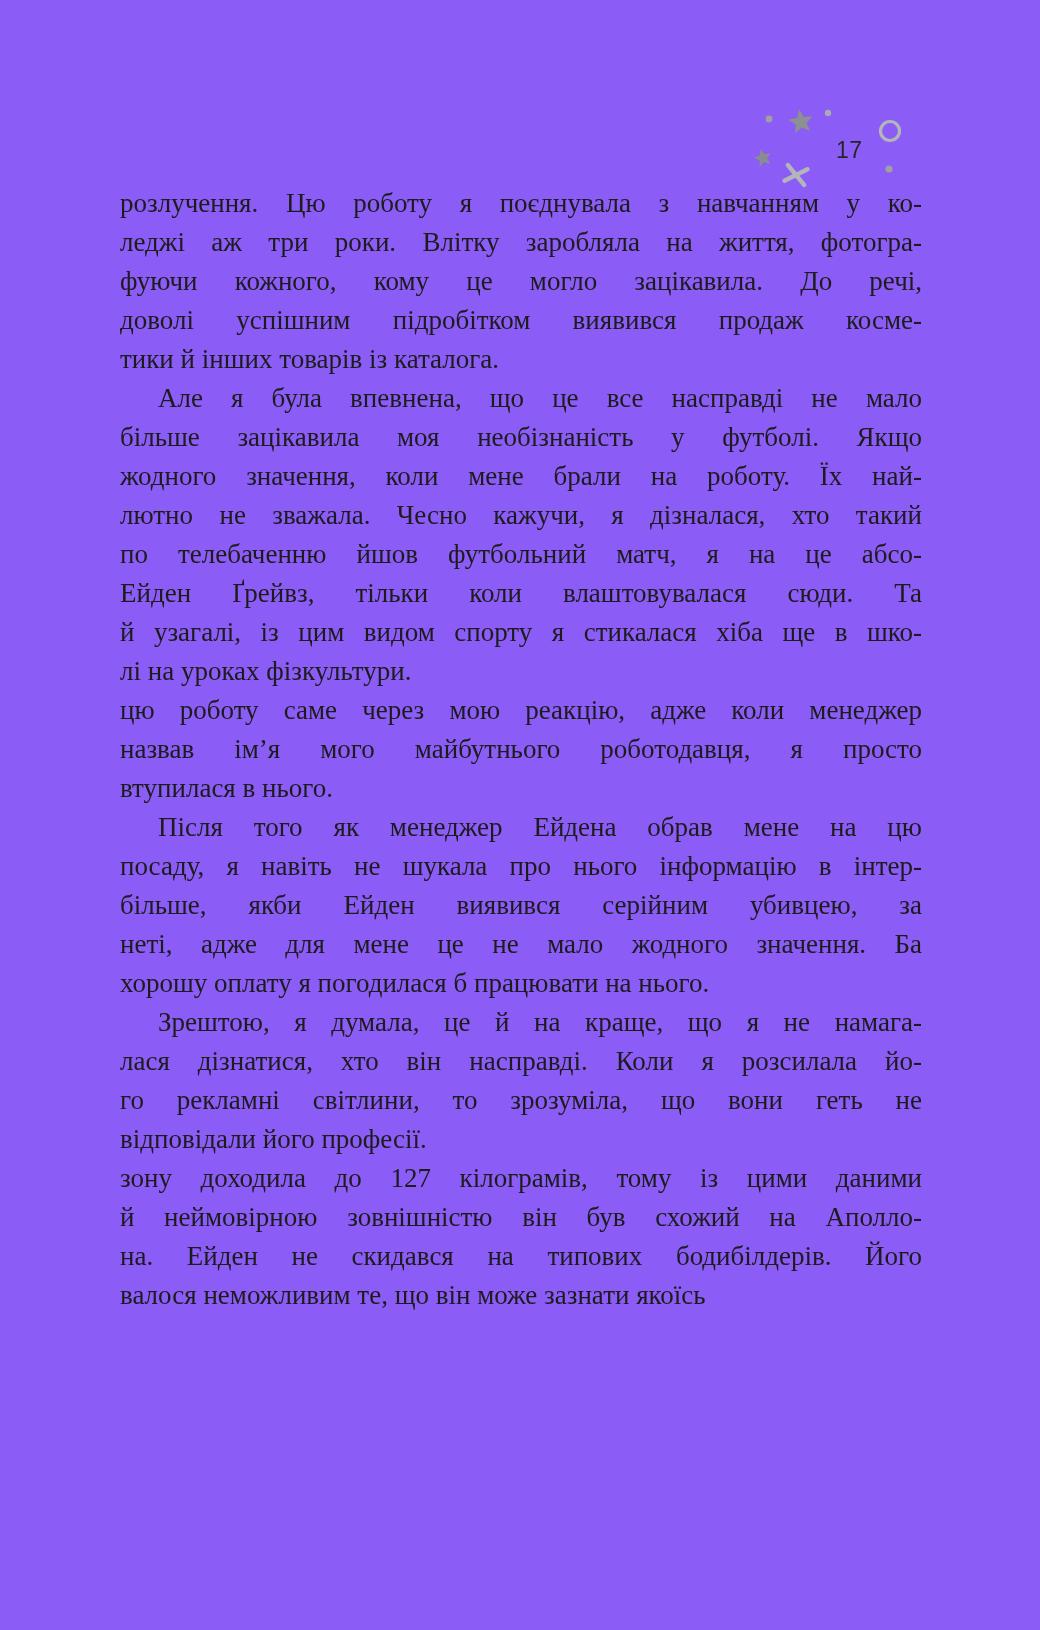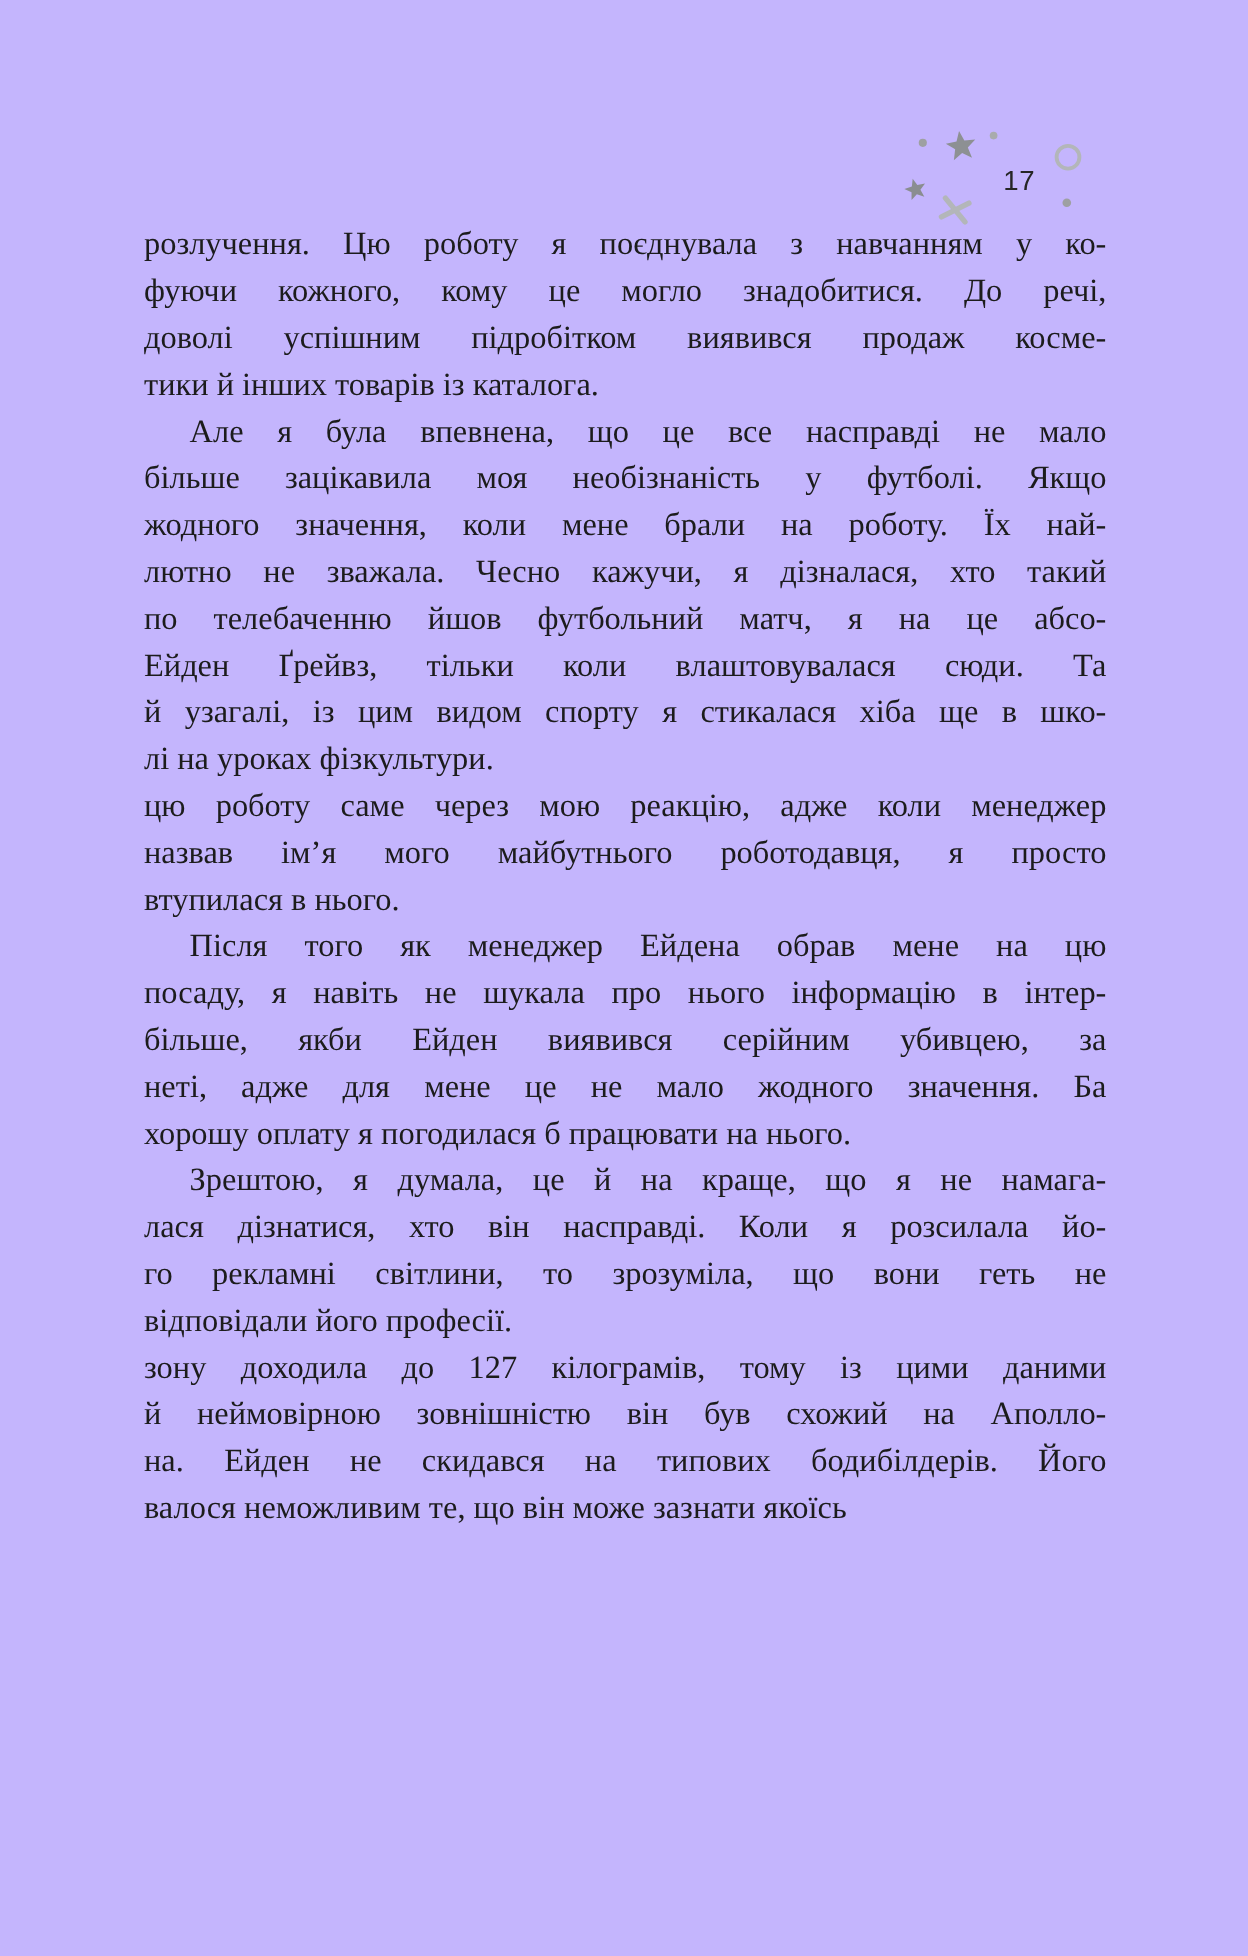--- a/index.html
+++ b/index.html
@@ -5,21 +5,21 @@
   html, body { margin: 0; padding: 0; }
   body {
     width: 1040px; height: 1630px;
     background: #ffffff;
     font-family: "Liberation Serif", serif;
     overflow: hidden;
   }
   .page {
     position: relative;
     width: 1040px; height: 1630px;
-    background: #c4b5fd;
+    background: #8b5cf6;
   }
   
   .decor-svg {
     position: absolute;
     left: 740px; top: 95px;
     width: 180px; height: 100px;
   }
   .page-number {
     position: absolute;
     left: 836px; top: 138px;
@@ -64,21 +64,22 @@
     </g>
     <circle cx="150" cy="36" r="9.5" fill="none" stroke-width="3.2" stroke="#b3b6b9"></circle>
     <circle cx="149" cy="74" r="3.6" fill="#9ea0a2"></circle>
   </svg>
 
   <div class="page-number">17</div>
 
   <main class="text-block">
       <div class="paragraph">
         <div class="line">розлучення. Цю роботу я поєднувала з навчанням у ко-</div>
-        <div class="line">фуючи кожного, кому це могло знадобитися. До речі,</div>
+        <div class="line">леджі аж три роки. Влітку заробляла на життя, фотогра-</div>
+        <div class="line">фуючи кожного, кому це могло зацікавила. До речі,</div>
         <div class="line">доволі успішним підробітком виявився продаж косме-</div>
         <div class="line para-end">тики й інших товарів із каталога.</div>
       </div>
       <div class="paragraph">
         <div class="line indent">Але я була впевнена, що це все насправді не мало</div>
         <div class="line">більше зацікавила моя необізнаність у футболі. Якщо</div>
         <div class="line">жодного значення, коли мене брали на роботу. Їх най-</div>
         <div class="line">лютно не зважала. Чесно кажучи, я дізналася, хто такий</div>
         <div class="line">по телебаченню йшов футбольний матч, я на це абсо-</div>
         <div class="line">Ейден Ґрейвз, тільки коли влаштовувалася сюди. Та</div>

